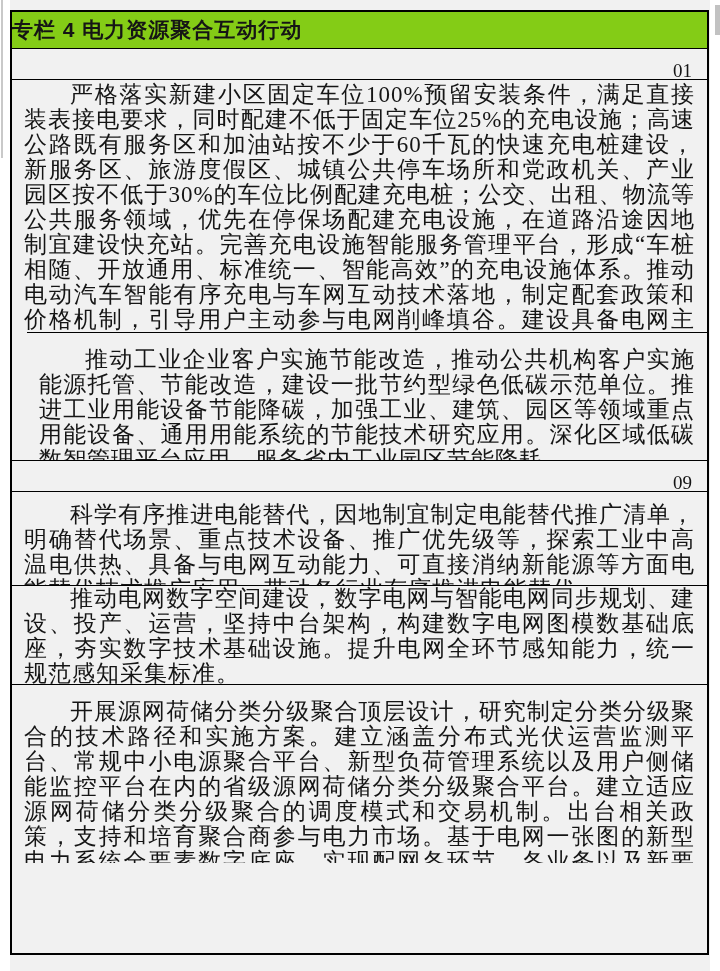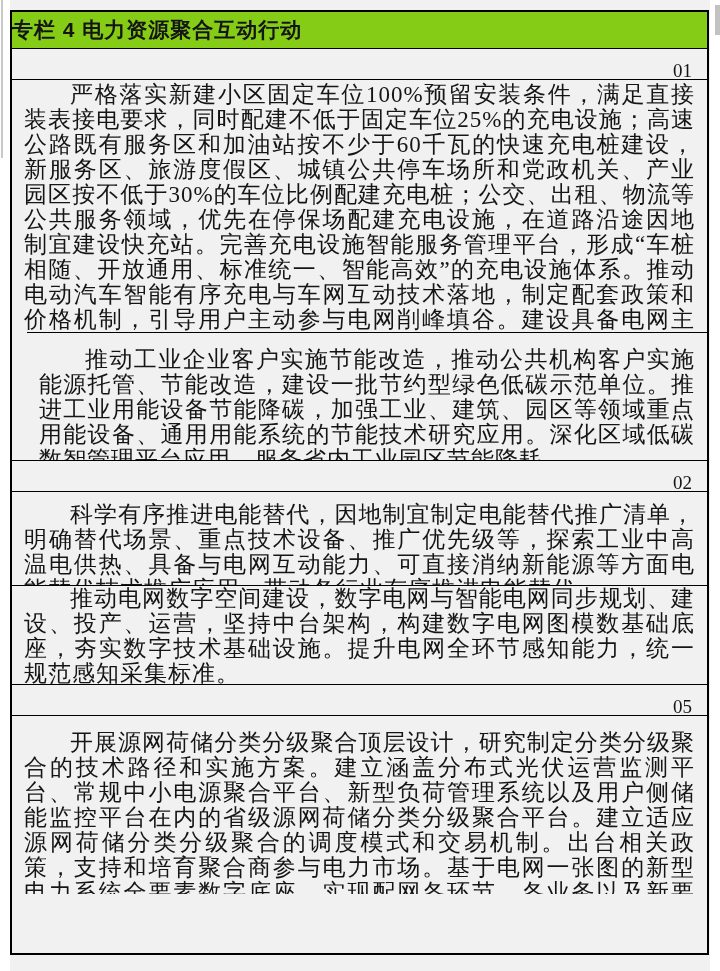--- a/index.html
+++ b/index.html
@@ -78,32 +78,28 @@
   </div>
   <div class="row body-row b1">
     <p>严格落实新建小区固定车位100%预留安装条件，满足直接装表接电要求，同时配建不低于固定车位25%的充电设施；高速公路既有服务区和加油站按不少于60千瓦的快速充电桩建设，新服务区、旅游度假区、城镇公共停车场所和党政机关、产业园区按不低于30%的车位比例配建充电桩；公交、出租、物流等公共服务领域，优先在停保场配建充电设施，在道路沿途因地制宜建设快充站。完善充电设施智能服务管理平台，形成“车桩相随、开放通用、标准统一、智能高效”的充电设施体系。推动电动汽车智能有序充电与车网互动技术落地，制定配套政策和价格机制，引导用户主动参与电网削峰填谷。建设具备电网主动支撑能力的中压直挂式“多合一”超级充电系统，实现“充换电站、配电设备、共享储能、移动保供”功能多合一。</p>
   </div>
 
   <div class="row body-row b2">
     <p>推动工业企业客户实施节能改造，推动公共机构客户实施能源托管、节能改造，建设一批节约型绿色低碳示范单位。推进工业用能设备节能降碳，加强工业、建筑、园区等领域重点用能设备、通用用能系统的节能技术研究应用。深化区域低碳数智管理平台应用，服务省内工业园区节能降耗。</p>
   </div>
 
   <div class="row hdr-row">
-    <div class="hdr-num">02</div>
+    <div class="hdr-num">09</div>
     <div class="hdr-text">优先在停保场配建充电设施</div>
   </div>
   <div class="row body-row b3">
     <p>科学有序推进电能替代，因地制宜制定电能替代推广清单，明确替代场景、重点技术设备、推广优先级等，探索工业中高温电供热、具备与电网互动能力、可直接消纳新能源等方面电能替代技术推广应用，带动各行业有序推进电能替代。</p>
   </div>
 
   <div class="row body-row b4">
     <p>推动电网数字空间建设，数字电网与智能电网同步规划、建设、投产、运营，坚持中台架构，构建数字电网图模数基础底座，夯实数字技术基础设施。提升电网全环节感知能力，统一规范感知采集标准。</p>
   </div>
 
-  <div class="row hdr-row">
-    <div class="hdr-num">05</div>
-    <div class="hdr-text">源网荷储电力资源分类分级聚合</div>
-  </div>
   <div class="row body-row b5">
     <p>开展源网荷储分类分级聚合顶层设计，研究制定分类分级聚合的技术路径和实施方案。建立涵盖分布式光伏运营监测平台、常规中小电源聚合平台、新型负荷管理系统以及用户侧储能监控平台在内的省级源网荷储分类分级聚合平台。建立适应源网荷储分类分级聚合的调度模式和交易机制。出台相关政策，支持和培育聚合商参与电力市场。基于电网一张图的新型电力系统全要素数字底座，实现配网各环节、各业务以及新要素的全面图上管控。</p>
   </div>
 
 </div>
 
 </body></html>

